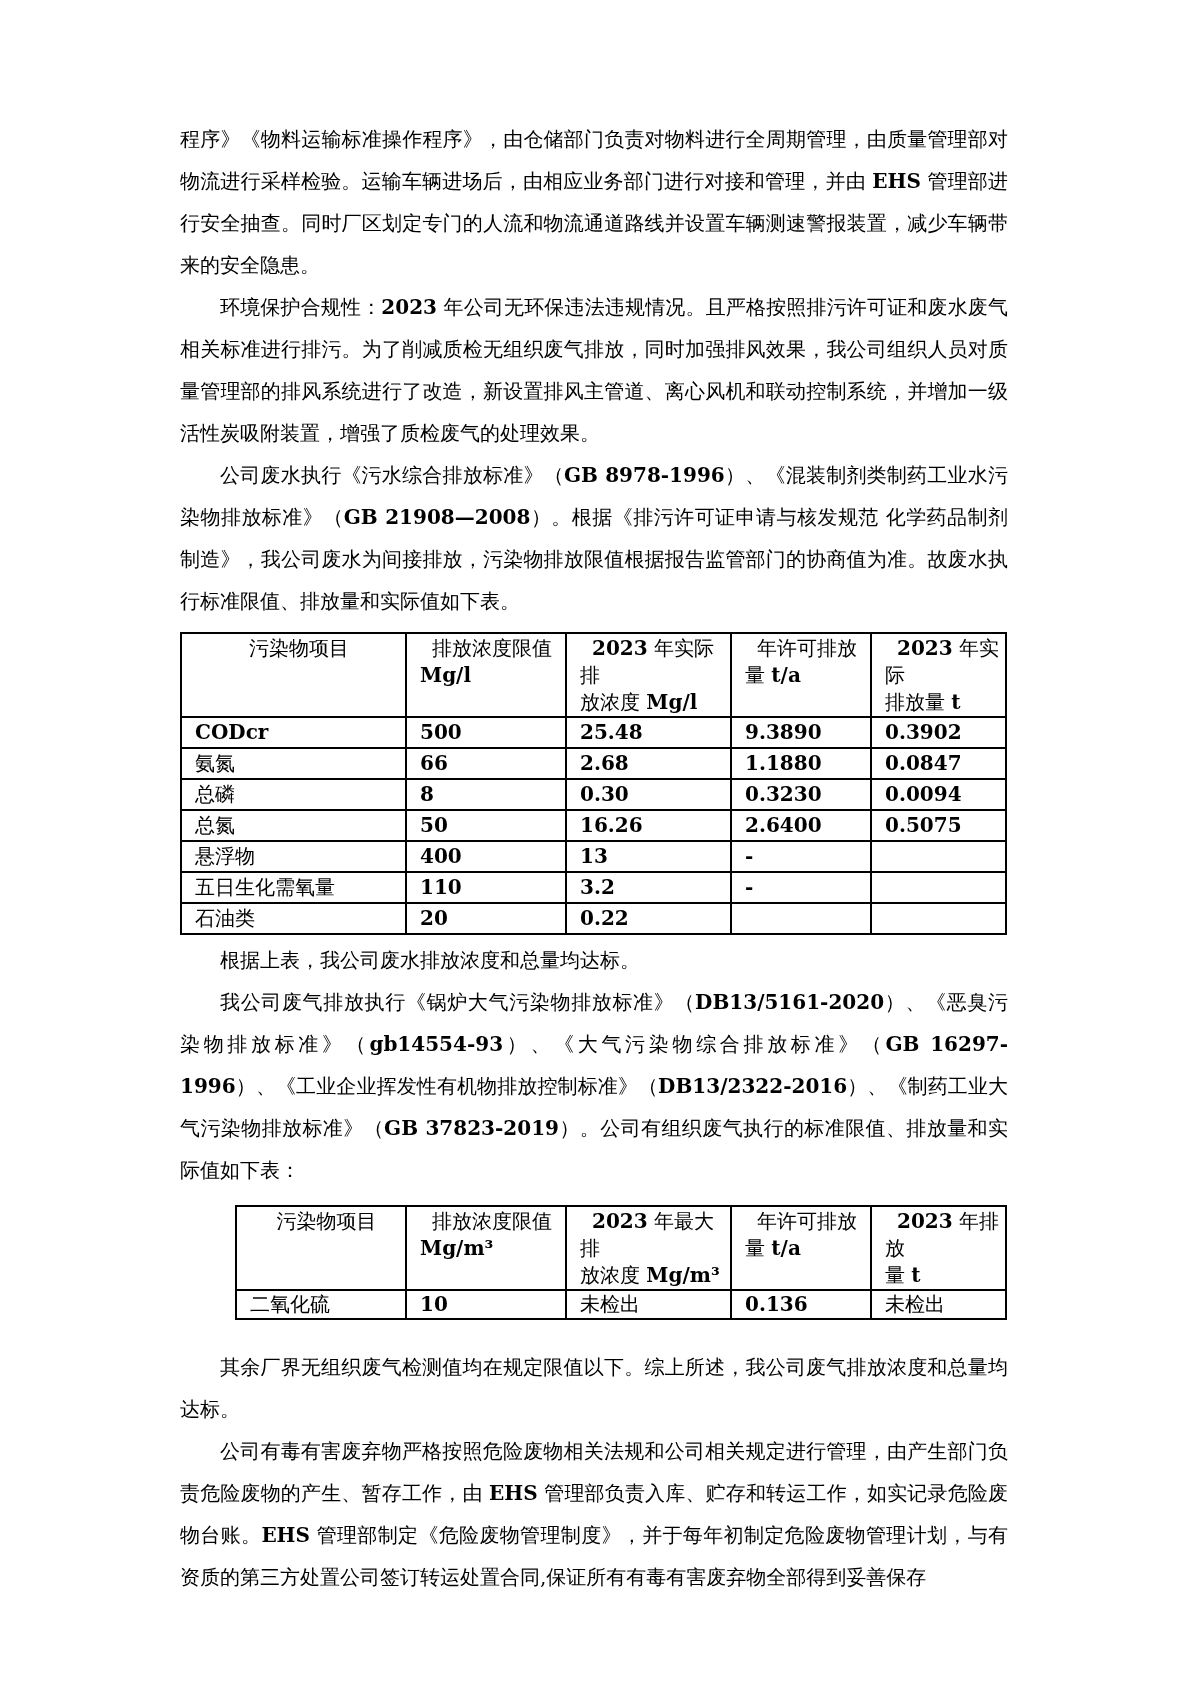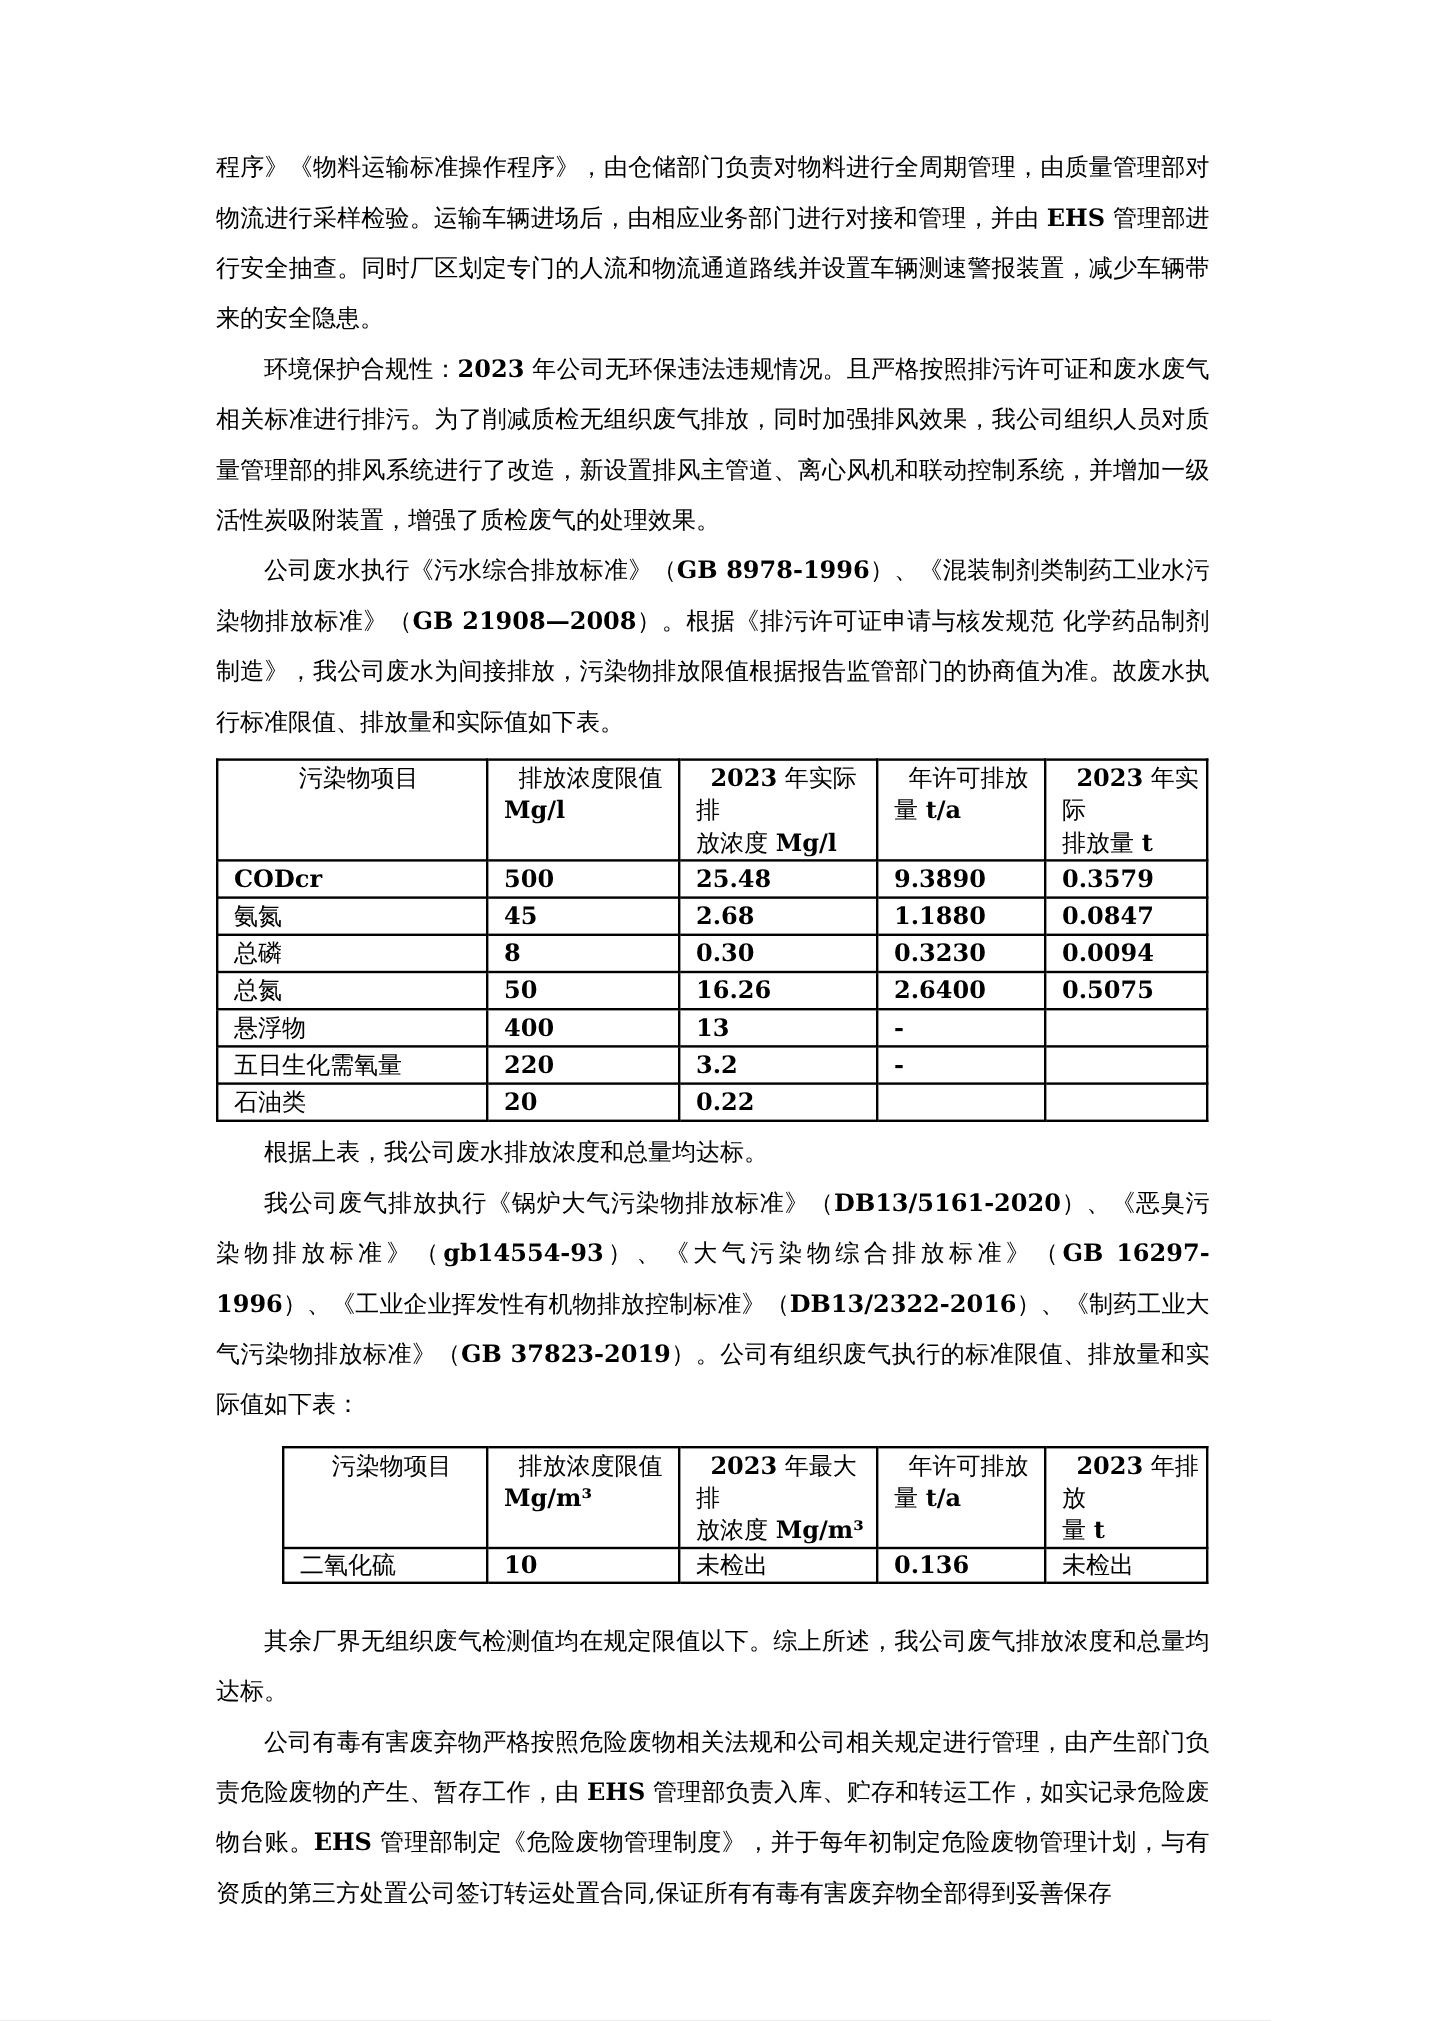--- a/index.html
+++ b/index.html
@@ -83,25 +83,25 @@
         <th><span>年许可排放</span><br><span>量 </span><span class="b">t/a</span></th>
         <th><span class="b">2023</span><span> 年实际</span><br><span>排放量 </span><span class="b">t</span></th>
       </tr>
     </thead>
     <tbody>
       <tr>
         <td><span class="b">CODcr</span></td>
         <td><span class="b">500</span></td>
         <td><span class="b">25.48</span></td>
         <td><span class="b">9.3890</span></td>
-        <td><span class="b">0.3579</span></td>
+        <td><span class="b">0.3902</span></td>
       </tr>
       <tr>
         <td><span>氨氮</span></td>
-        <td><span class="b">45</span></td>
+        <td><span class="b">66</span></td>
         <td><span class="b">2.68</span></td>
         <td><span class="b">1.1880</span></td>
         <td><span class="b">0.0847</span></td>
       </tr>
       <tr>
         <td><span>总磷</span></td>
         <td><span class="b">8</span></td>
         <td><span class="b">0.30</span></td>
         <td><span class="b">0.3230</span></td>
         <td><span class="b">0.0094</span></td>
@@ -115,21 +115,21 @@
       </tr>
       <tr>
         <td><span>悬浮物</span></td>
         <td><span class="b">400</span></td>
         <td><span class="b">13</span></td>
         <td><span class="b">-</span></td>
         <td><span></span></td>
       </tr>
       <tr>
         <td><span>五日生化需氧量</span></td>
-        <td><span class="b">220</span></td>
+        <td><span class="b">110</span></td>
         <td><span class="b">3.2</span></td>
         <td><span class="b">-</span></td>
         <td><span></span></td>
       </tr>
       <tr>
         <td><span>石油类</span></td>
         <td><span class="b">20</span></td>
         <td><span class="b">0.22</span></td>
         <td><span></span></td>
         <td><span></span></td>

